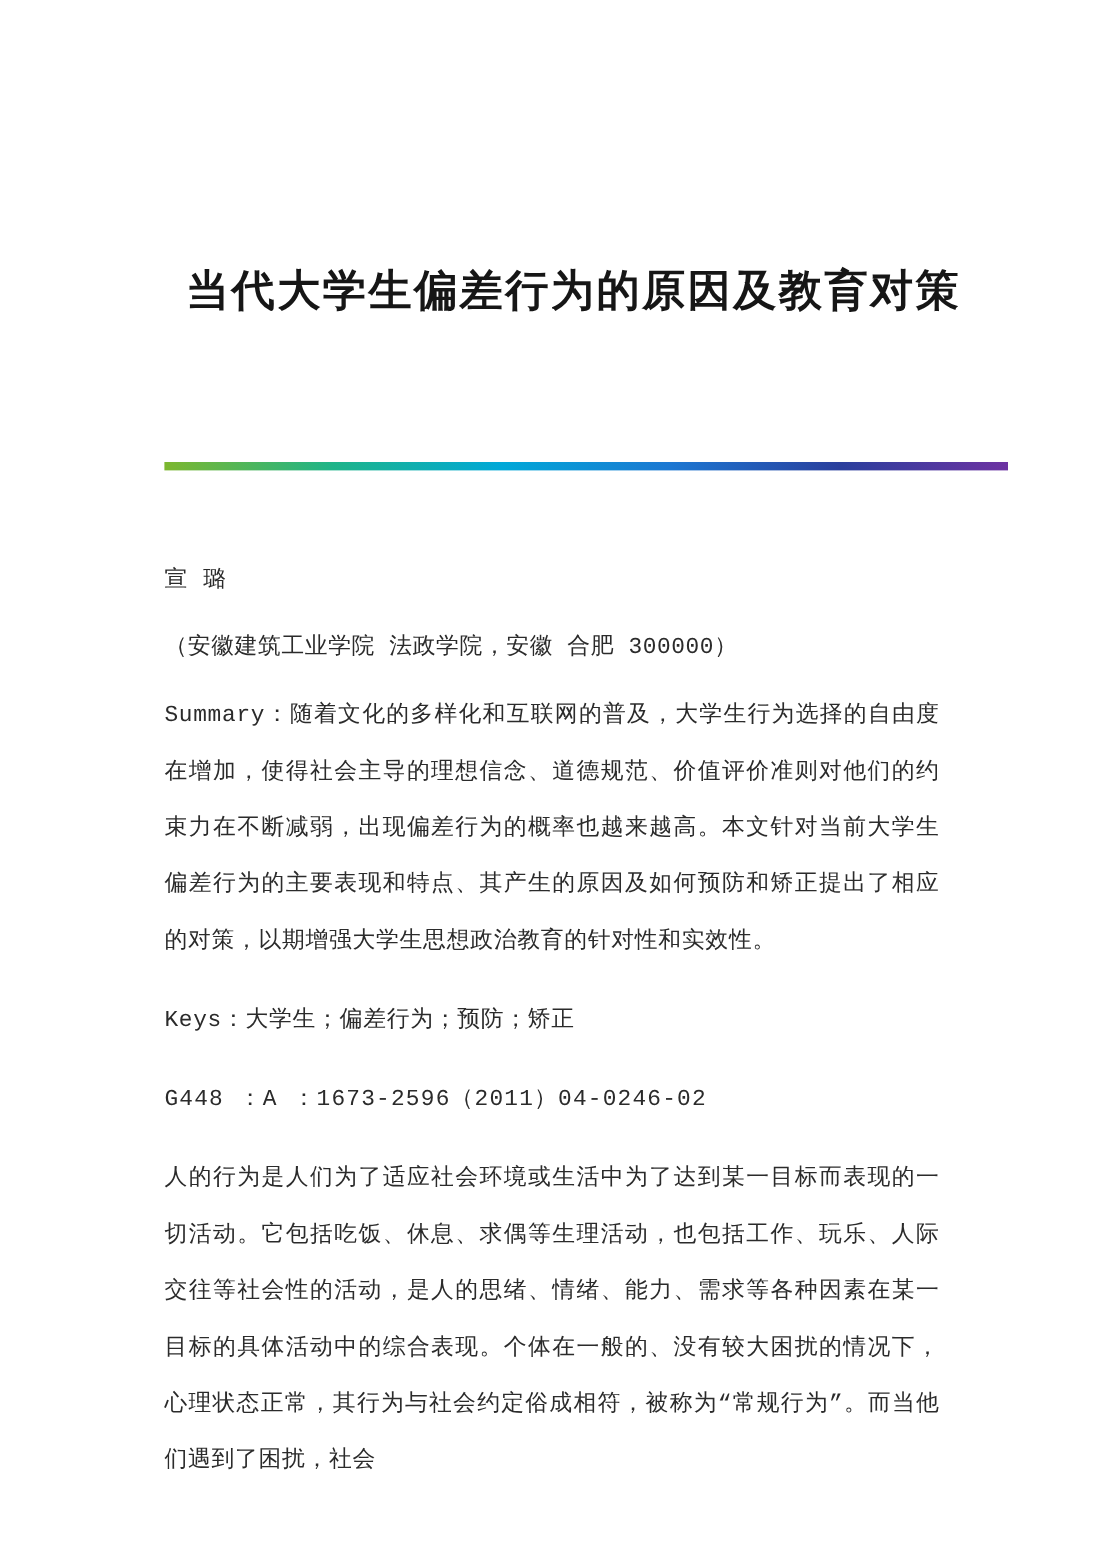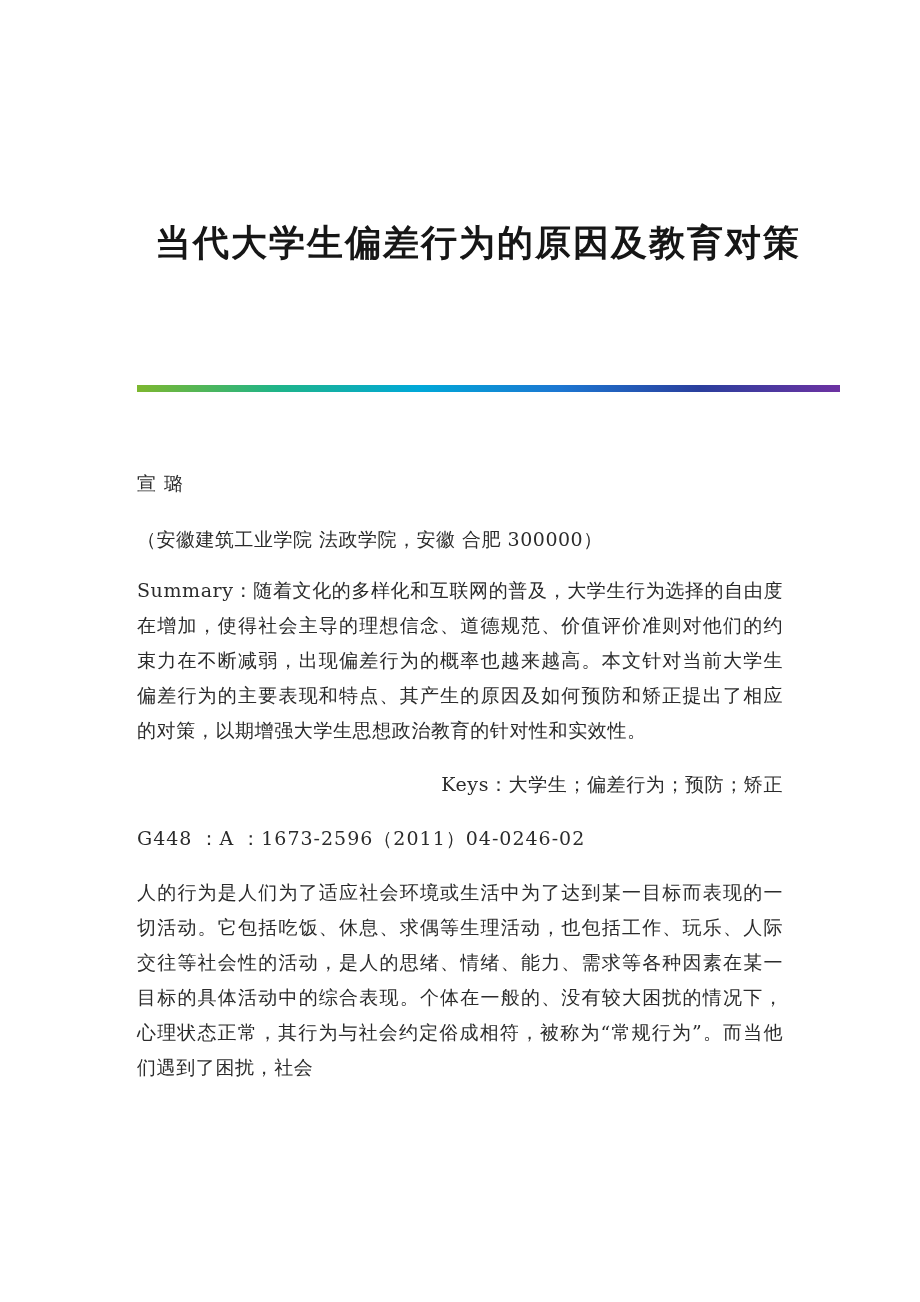--- a/index.html
+++ b/index.html
@@ -33,44 +33,45 @@
   }
   .gradient-divider {
     margin: 120px 0 0 137px;
     width: 703px;
     height: 7px;
     
   }
   .content {
     margin-left: 137px;
     width: 646px;
+    font-family: Liberation Mono, monospace;
   }
   .author-line {
     margin-top: 79px;
     font-size: 19px;
     line-height: 24px;
     letter-spacing: 1px;
     color: #2b2b2b;
   }
   .affiliation-line {
     margin-top: 32px;
     font-size: 19px;
     line-height: 24px;
     letter-spacing: 0.5px;
     color: #2b2b2b;
   }
   .para {
     font-size: 19px;
-    line-height: 35px;
+    line-height: 47px;
     letter-spacing: 0.6px;
     color: #2b2b2b;
     text-align: justify;
   }
   .abstract-para   { margin-top: 22px; }
-  .keys-para       { margin-top: 11px; text-align: right; }
+  .keys-para       { margin-top: 11px; text-align: left; }
   .class-para      { margin-top: 10px; text-align: left; letter-spacing: 1px; }
   .body-para       { margin-top: 8px; }
 </style>
 </head>
 <body>
 
 <div class="page">
 
   <h1 class="doc-title">当代大学生偏差行为的原因及教育对策</h1>
 

